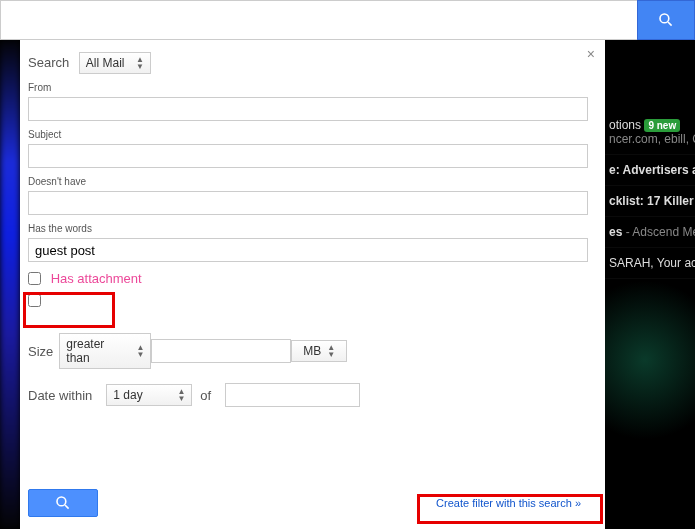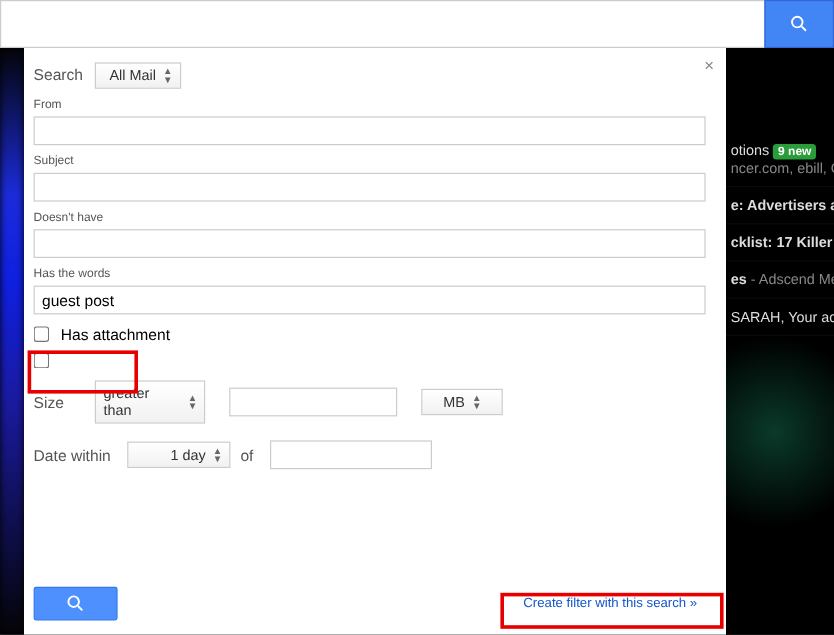--- a/index.html
+++ b/index.html
@@ -47,32 +47,32 @@
 .search-icon line { stroke: #fff; stroke-width: 2; }
 .panel {
   position: absolute; left: 20px; top: 40px; width: 585px; height: 489px;
   background: #fff; padding: 12px 16px 12px 8px;
 }
 .close-x { position: absolute; right: 10px; top: 6px; color: #888; font-size: 14px; cursor: pointer; }
 .row { margin-bottom: 8px; }
 .lbl { color: #555; font-size: 10px; display: block; margin-bottom: 4px; }
 .inline-lbl { color: #555; font-size: 13px; display: inline-block; margin-right: 6px; }
 .sel {
-  display: inline-flex; align-items: center; justify-content: flex-end;
+  display: inline-flex; align-items: center; justify-content: space-between;
   border: 1px solid #ccc; background: linear-gradient(#fff,#f1f1f1);
   padding: 3px 6px; font-size: 12px; color: #333; cursor: pointer;
 }
 .sel .arrows { margin-left: 6px; font-size: 8px; color: #666; line-height: 7px; }
 .txt {
   width: 560px; height: 24px; border: 1px solid #ccc; padding: 2px 6px; font-size: 13px;
 }
 .chk-row { margin: 6px 0; }
 .chk-row input { vertical-align: middle; margin-right: 6px; }
-.chk-row label { color: #000000; font-size: 13px; vertical-align: middle; }
-.size-row { display: flex; align-items: center; gap: 20px; margin-top: 10px; }
+.chk-row label { color: #ec4899; font-size: 13px; vertical-align: middle; }
+.size-row { display: flex; align-items: center; gap: 0; margin-top: 26px; }
 .size-row .txt-mid { width: 140px; height: 24px; border: 1px solid #ccc; padding: 2px 6px; }
 .date-row { display: flex; align-items: center; gap: 8px; margin-top: 14px; }
 .date-row .txt-mid { width: 135px; height: 24px; border: 1px solid #ccc; padding: 2px 6px; }
 .bottom-row {
   position: absolute; left: 8px; right: 16px; bottom: 12px;
   display: flex; align-items: center; justify-content: space-between;
 }
 .search-btn-bottom {
   width: 70px; height: 28px; background: #4d90fe; border: 1px solid #3079ed;
   display: flex; align-items: center; justify-content: center; cursor: pointer;
@@ -174,21 +174,21 @@
     <input type="checkbox" style="">
   </div>
 
   <div class="size-row">
     <span class="inline-lbl">Size</span>
     <span class="sel" style="width:92px">
       <span>greater than</span>
       <span class="arrows">▲<br>▼</span>
     </span>
     <input class="txt-mid" value="" style="">
-    <span class="sel" style="width:68px;justify-content:center">
+    <span class="sel" style="width:56px;justify-content:center">
       <span>MB</span>
       <span class="arrows">▲<br>▼</span>
     </span>
   </div>
 
   <div class="date-row">
     <span class="inline-lbl">Date within</span>
     <span class="sel" style="width:86px">
       <span>1 day</span>
       <span class="arrows">▲<br>▼</span>

